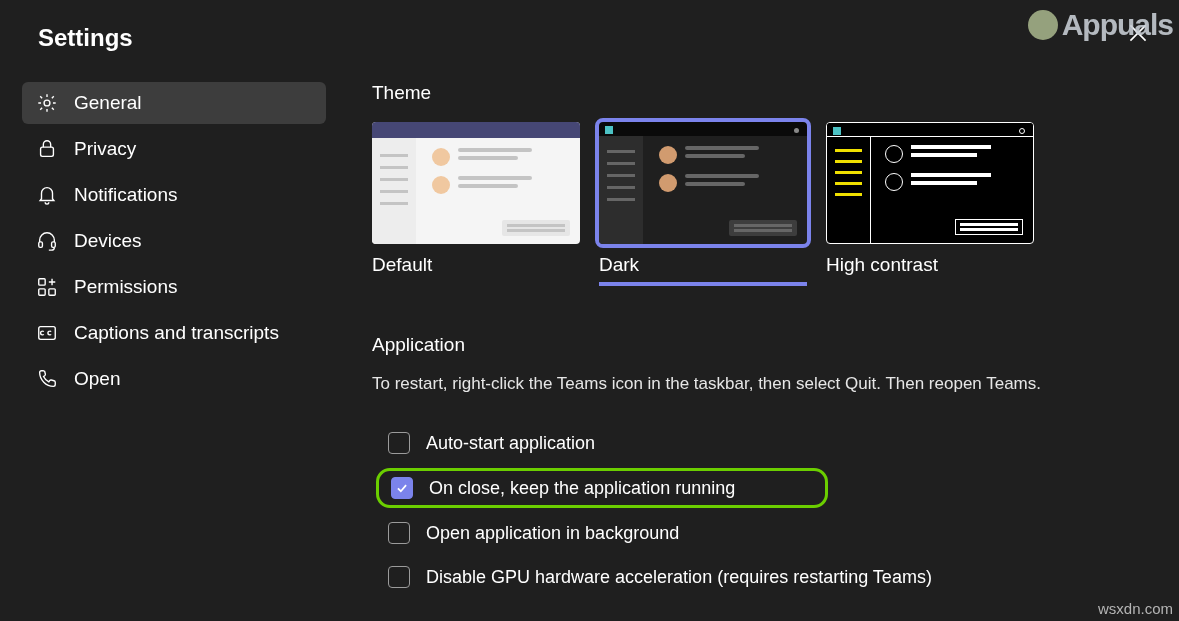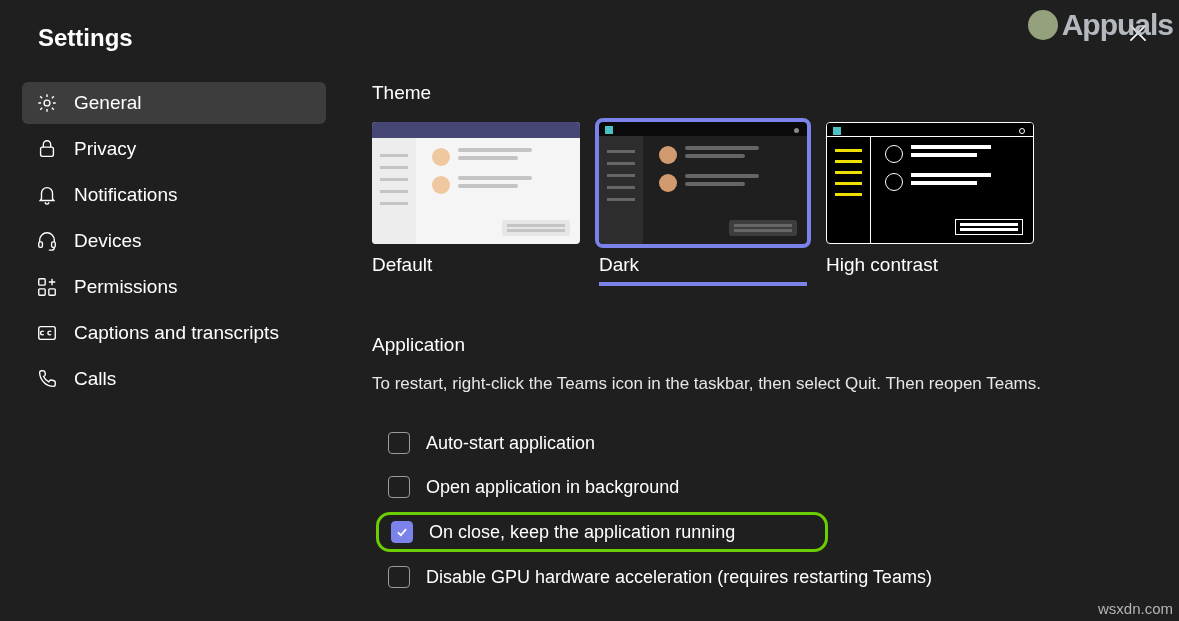--- a/index.html
+++ b/index.html
@@ -285,21 +285,21 @@
             </svg>
         </span>
         <span>Captions and transcripts</span>
       </div>
       <div class="sidebar-item">
         <span class="sidebar-icon">
           <svg viewBox="0 0 24 24" fill="none" stroke="currentColor" stroke-width="1.5">
               <path d="M6 3c-1 0-2 .8-2 2 0 8 7 15 15 15 1.2 0 2-1 2-2v-2.5c0-.8-.5-1.4-1.3-1.6l-3-.8c-.7-.2-1.4.1-1.8.7l-.9 1.3a12 12 0 0 1-5.8-5.8l1.3-.9c.6-.4.9-1.1.7-1.8l-.8-3C9.2 3.5 8.6 3 7.8 3H6Z"></path>
             </svg>
         </span>
-        <span>Calls</span>
+        <span>Open</span>
       </div>
     </nav>
 
     <main class="main">
       <div class="section-heading">Theme</div>
       <div class="themes-row">
         <div class="theme-option">
           <div class="theme-preview preview-default">
             <div class="pd-title"></div>
             <div class="pd-side">
@@ -396,31 +396,31 @@
         </div>
       </div>
 
       <div class="section-heading">Application</div>
       <div class="app-description">To restart, right-click the Teams icon in the taskbar, then select Quit. Then reopen Teams.</div>
 
       <div class="checkbox-row">
         <span class="checkbox"></span>
         <span>Auto-start application</span>
       </div>
-      <div class="checkbox-row">
-        <span class="checkbox"></span>
-        <span>Open application in background</span>
-      </div>
       <div class="checkbox-row highlighted">
         <span class="checkbox checked">
           <svg viewBox="0 0 24 24" fill="none" stroke="currentColor" stroke-width="3">
               <path d="M5 12.5 10 17.5 19 7"></path>
             </svg>
         </span>
         <span>On close, keep the application running</span>
+      </div>
+      <div class="checkbox-row">
+        <span class="checkbox"></span>
+        <span>Open application in background</span>
       </div>
       <div class="checkbox-row">
         <span class="checkbox"></span>
         <span>Disable GPU hardware acceleration (requires restarting Teams)</span>
       </div>
     </main>
   </div>
 
   <div class="watermark-logo">
     <span class="watermark-head"></span>

